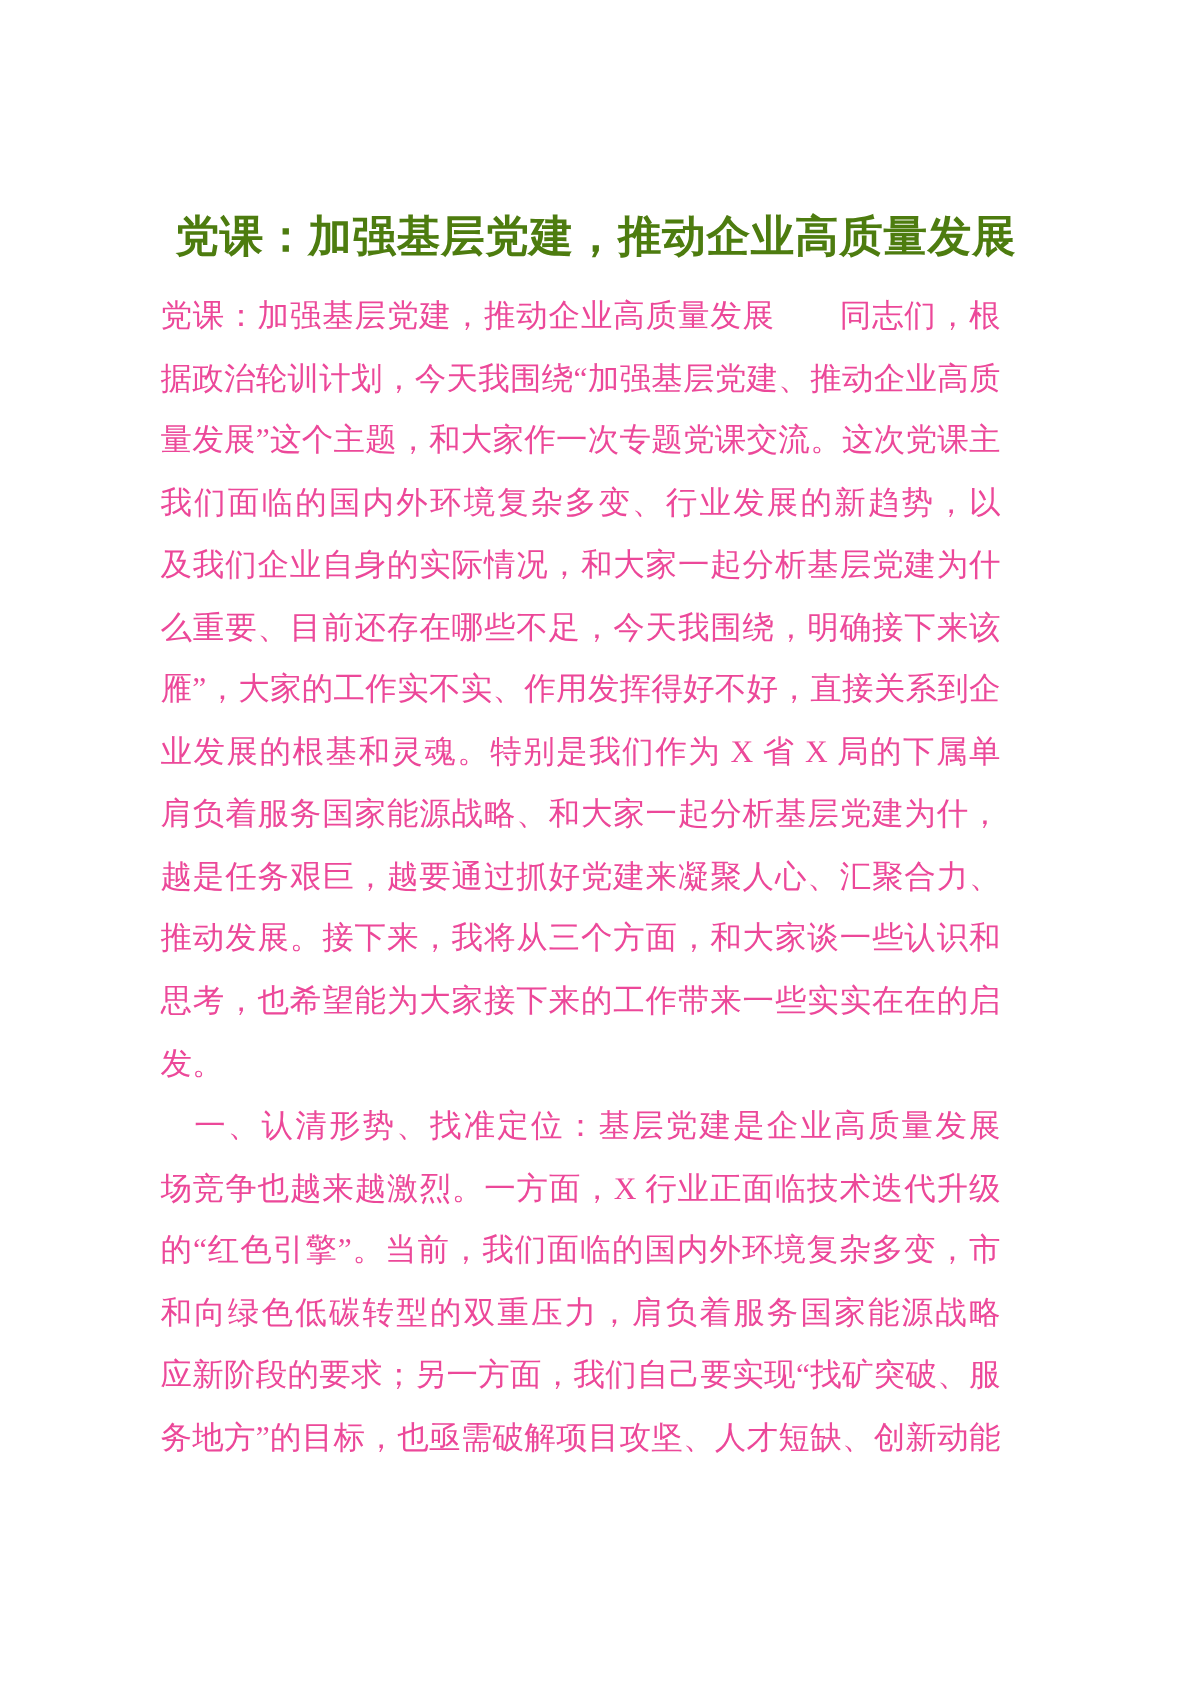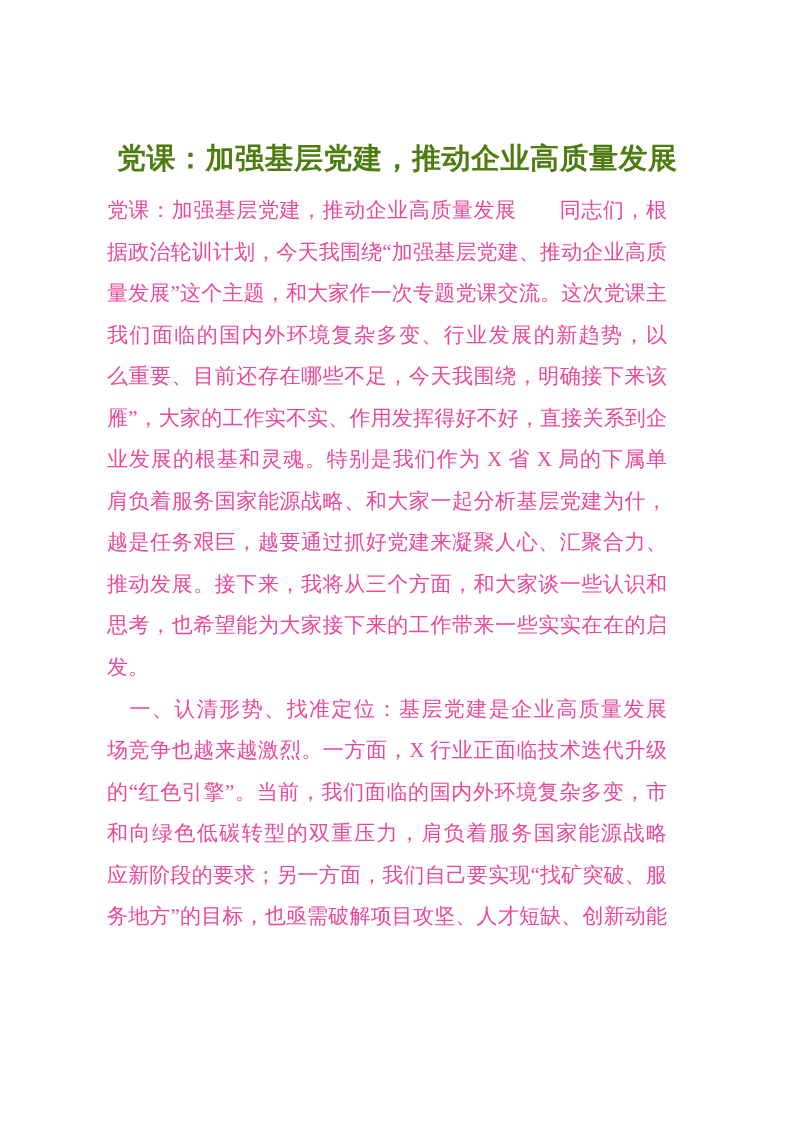--- a/index.html
+++ b/index.html
@@ -53,20 +53,21 @@
 <body>
 
 <div class="page">
   <h1 class="doc-title">党课：加强基层党建，推动企业高质量发展</h1>
 
   <div class="doc-body">
     <div class="line">党课：加强基层党建，推动企业高质量发展　　同志们，根</div>
     <div class="line">据政治轮训计划，今天我围绕“加强基层党建、推动企业高质</div>
     <div class="line">量发展”这个主题，和大家作一次专题党课交流。这次党课主</div>
     <div class="line">我们面临的国内外环境复杂多变、行业发展的新趋势，以</div>
+    <div class="line">及我们企业自身的实际情况，和大家一起分析基层党建为什</div>
     <div class="line">么重要、目前还存在哪些不足，今天我围绕，明确接下来该</div>
     <div class="line">雁”，大家的工作实不实、作用发挥得好不好，直接关系到企</div>
     <div class="line">业发展的根基和灵魂。特别是我们作为 X 省 X 局的下属单位，</div>
     <div class="line">肩负着服务国家能源战略、和大家一起分析基层党建为什，</div>
     <div class="line">越是任务艰巨，越要通过抓好党建来凝聚人心、汇聚合力、</div>
     <div class="line">推动发展。接下来，我将从三个方面，和大家谈一些认识和</div>
     <div class="line">思考，也希望能为大家接下来的工作带来一些实实在在的启</div>
     <div class="line para-end">发。</div>
     <div class="line">　一、认清形势、找准定位：基层党建是企业高质量发展</div>
     <div class="line">场竞争也越来越激烈。一方面，X 行业正面临技术迭代升级</div>

